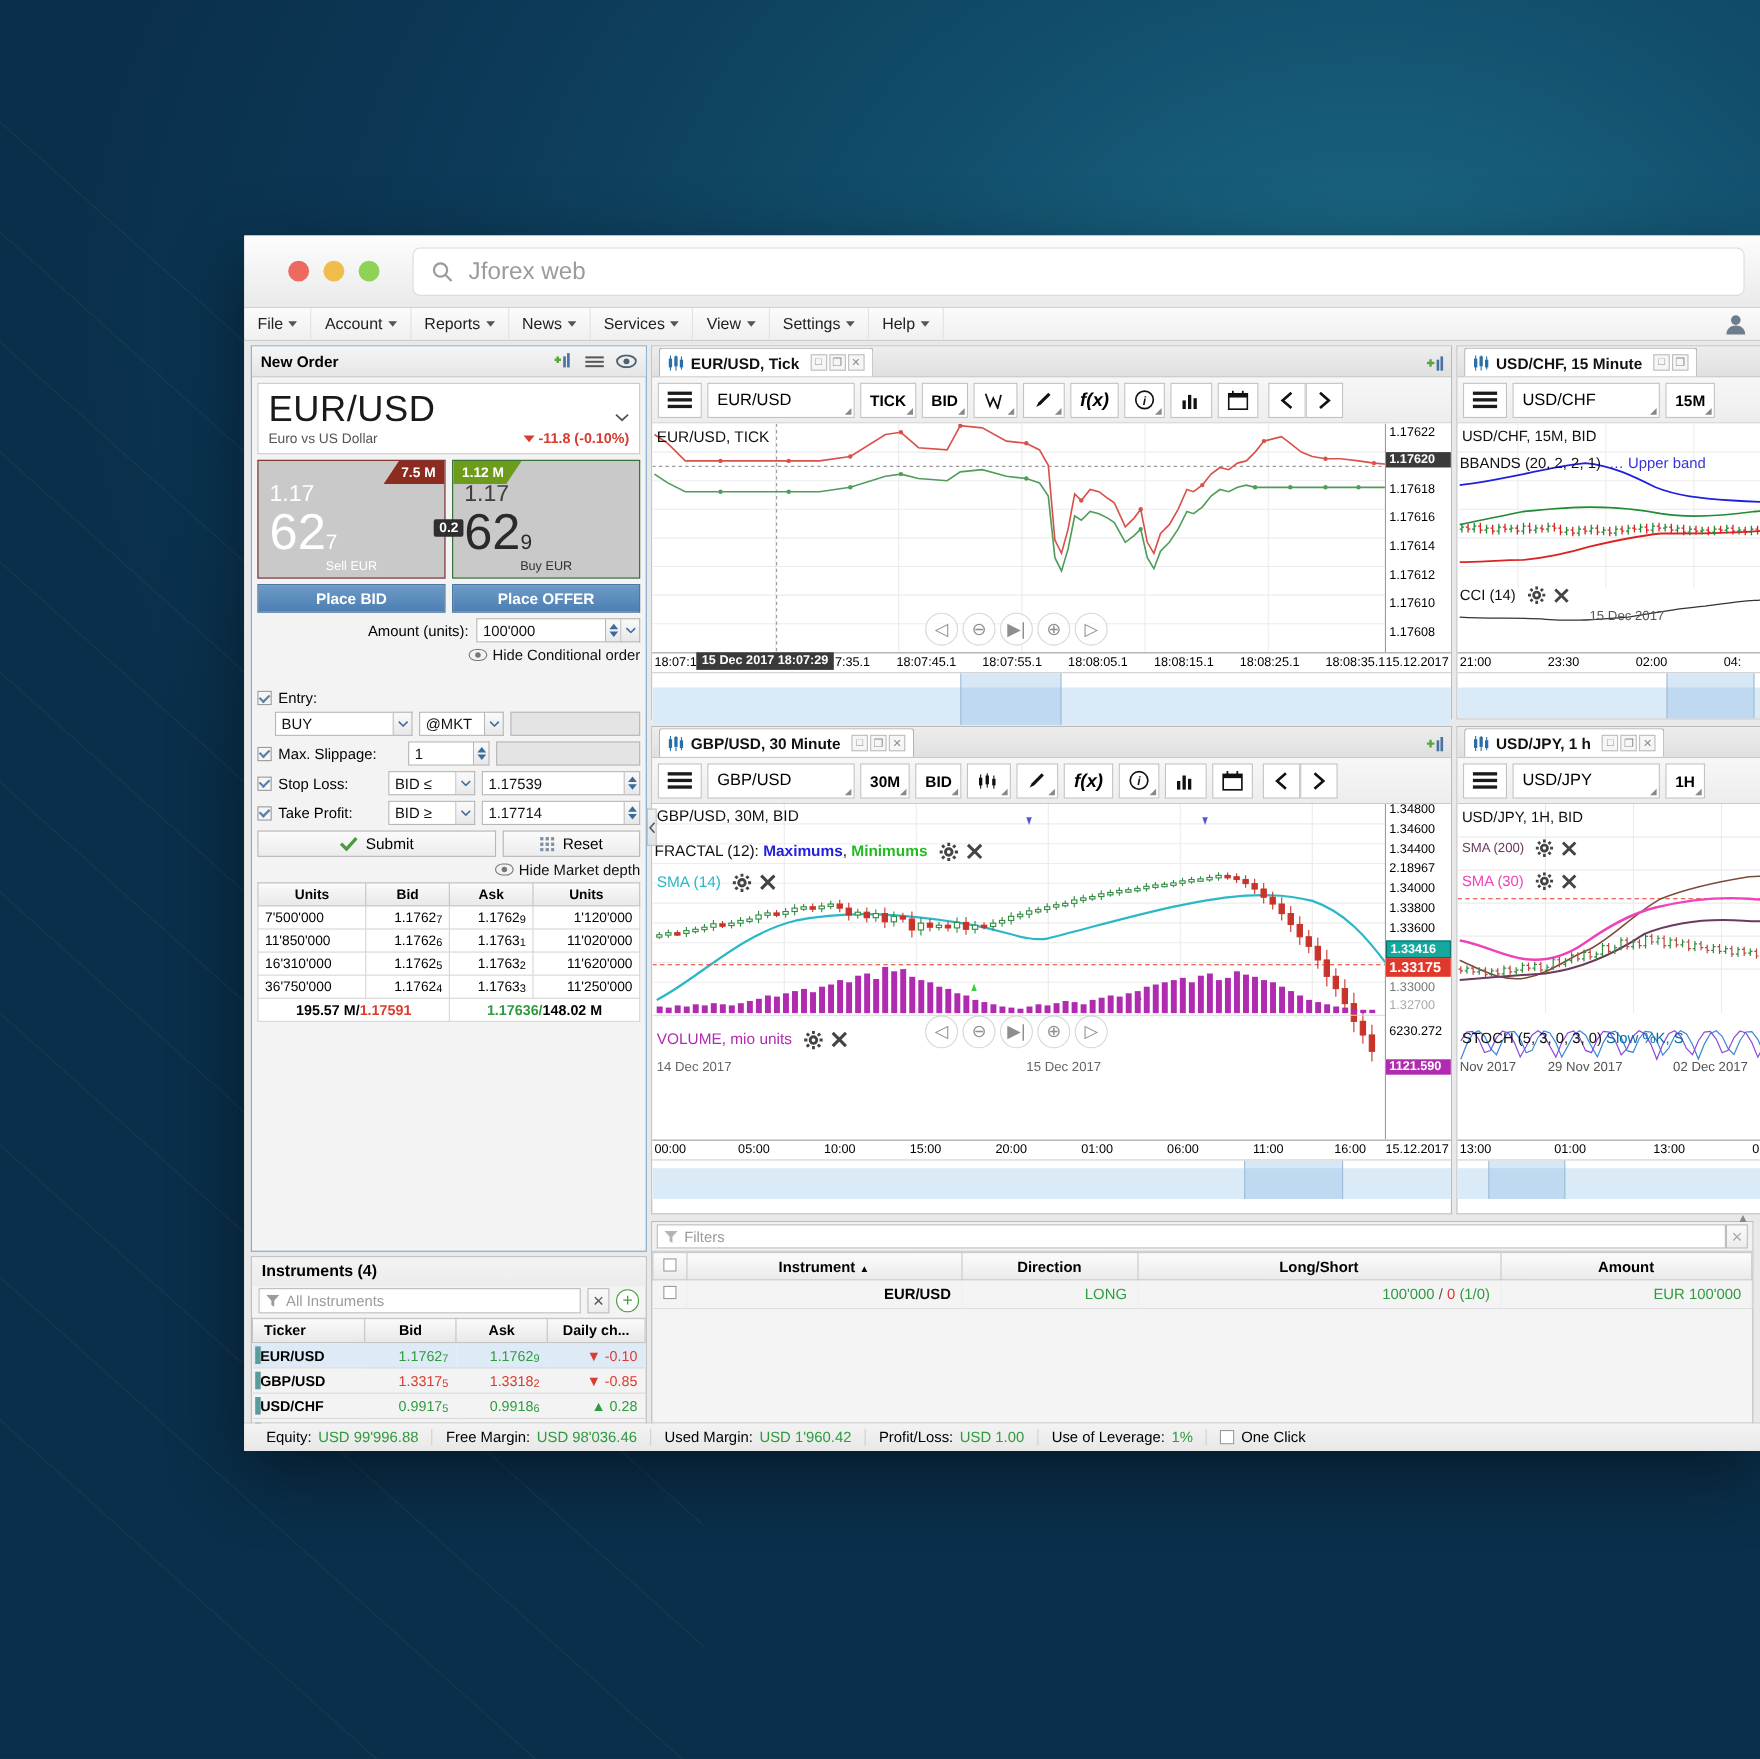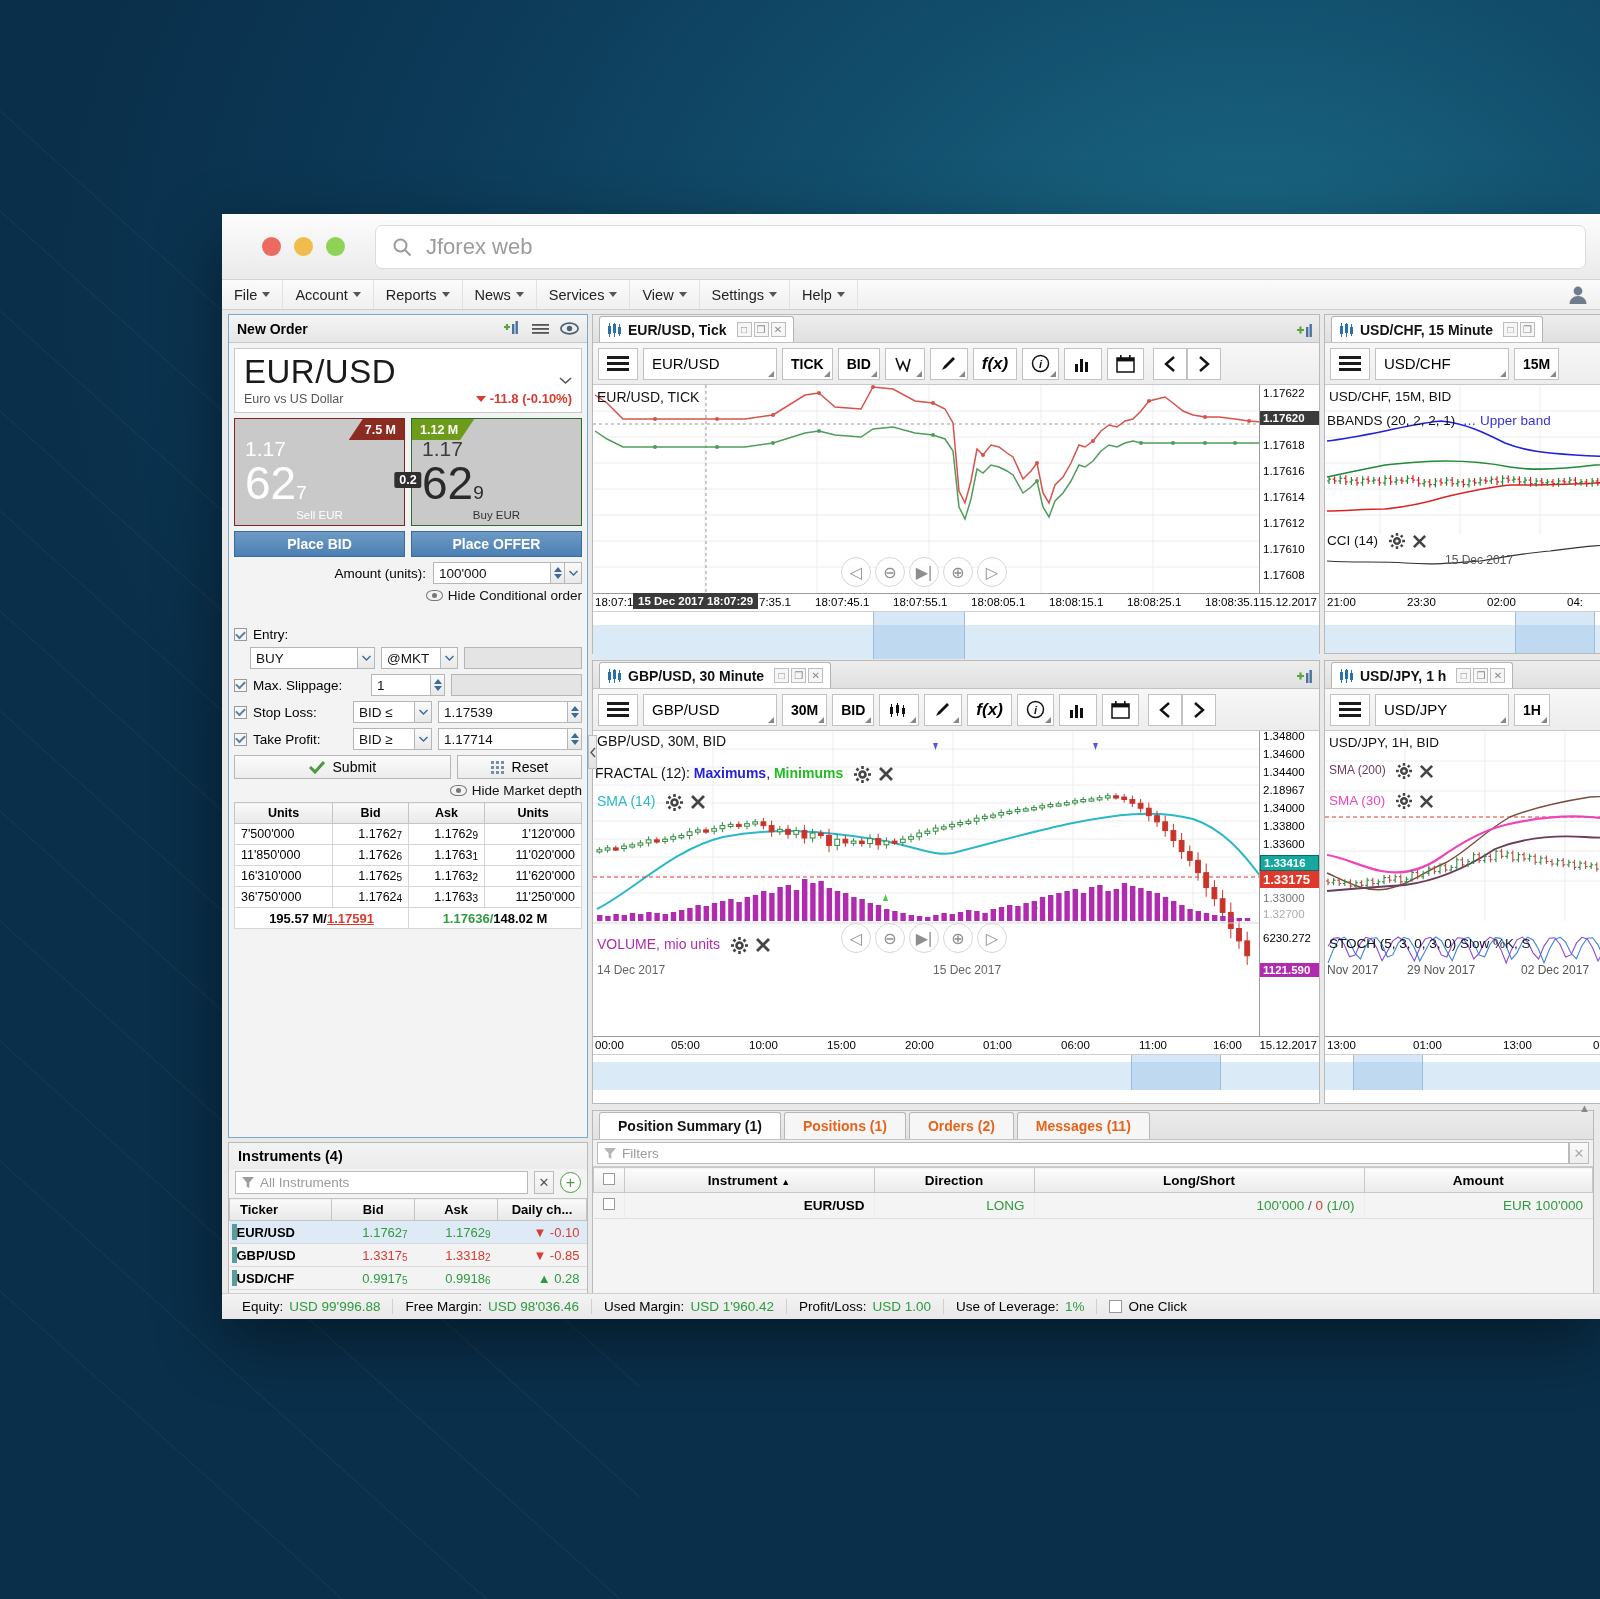--- a/index.html
+++ b/index.html
@@ -195,21 +195,21 @@
   table.pt th { background:linear-gradient(#fcfcfc,#eaeaea); border:1px solid #c8c8c8; height:25px; font-weight:bold; }
   table.pt td { border-bottom:1px solid #dedede; border-right:1px solid #ededed; height:26px; padding:0 9px; }
 
   
   #statusbar {
     position:absolute; left:0; right:0; bottom:0; height:26px; background:linear-gradient(#f3f3f3,#e8e8e8);
     border-top:1px solid #cdcdcd; display:flex; align-items:center; font-size:13.5px; padding:0 8px; gap:0;
   }
   #statusbar .sitem { padding:0 12px; display:flex; gap:6px; border-right:1px solid #cfcfcf; align-items:center;}
   #statusbar .sitem:last-child { border-right:none; }
-  .green { color:#2e9b3f; } .redv { color:#d83b2f;text-decoration:underline; }
+  .green { color:#2e9b3f; } .redv { color:#d83b2f; }
   .collapse-handle { position:absolute; left:366px; top:425px; width:9px; height:34px; background:linear-gradient(#f0f0f0,#e2e2e2); border:1px solid #bdbdbd; display:flex;align-items:center;justify-content:center; z-index:6;}
 </style>
 </head>
 <body>
 
 <div id="backdrop">
   <div class="diag">
     <i style="top:-250px"></i>
       <i style="top:-150px"></i>
       <i style="top:-50px"></i>
@@ -1778,45 +1778,39 @@
                   <line x1="4.5" y1="12.5" x2="2.5" y2="14.5"></line>
                 </g>
               </svg>
             <svg width="15" height="15" viewBox="0 0 16 16">
                 <path d="M2 2L14 14M14 2L2 14" stroke="#444" stroke-width="2.8"></path>
               </svg>
           </span>
         </div>
         <div class="ind-lbl" style="left:4px;top:205px;font-size:13.5px;color:#111">
           <span>STOCH (5, 3, 0, 3, 0)</span>
-          <span style="color:#0f172a">Slow %K, S</span>
+          <span style="color:#0369a1">Slow %K, S</span>
         </div>
         <div class="ind-lbl" style="left:2px;top:232px;font-size:12px;color:#555">Nov 2017</div>
         <div class="ind-lbl" style="left:82px;top:232px;font-size:12px;color:#555">29 Nov 2017</div>
         <div class="ind-lbl" style="left:196px;top:232px;font-size:12px;color:#555">02 Dec 2017</div>
       </div>
       <div style="position:relative;height:18px;background:#fff;border-top:1px solid #9b9b9b;font-size:11.5px">
         <span style="position:absolute;left:2px;top:2px">13:00</span>
         <span style="position:absolute;left:88px;top:2px">01:00</span>
         <span style="position:absolute;left:178px;top:2px">13:00</span>
         <span style="position:absolute;left:268px;top:2px">01:</span>
       </div>
       <div class="scroller" style="height:36px">
         <div class="scr-area" style="height:28px"></div>
         <div class="scr-win" style="left:28px;width:70px"></div>
       </div>
     </div>
 
     <div id="bottom">
-      <div class="btabs">
-        <div class="btab active">Position Summary (1)</div>
-        <div class="btab">Positions (1)</div>
-        <div class="btab">Orders (2)</div>
-        <div class="btab">Messages (11)</div>
-      </div>
       <div class="bfilter">
         <div class="filterbox" style="width:118px;height:22px">
           <svg width="12" height="11" viewBox="0 0 12 11">
               <path d="M0 0h12L7.3 5.4V11L4.7 9.4V5.4z" fill="#b5b5b5"></path>
             </svg>
           <span>Filters</span>
         </div>
         <div class="xbtn" style="height:22px;color:#aaa">✕</div>
       </div>
       <table class="pt">

